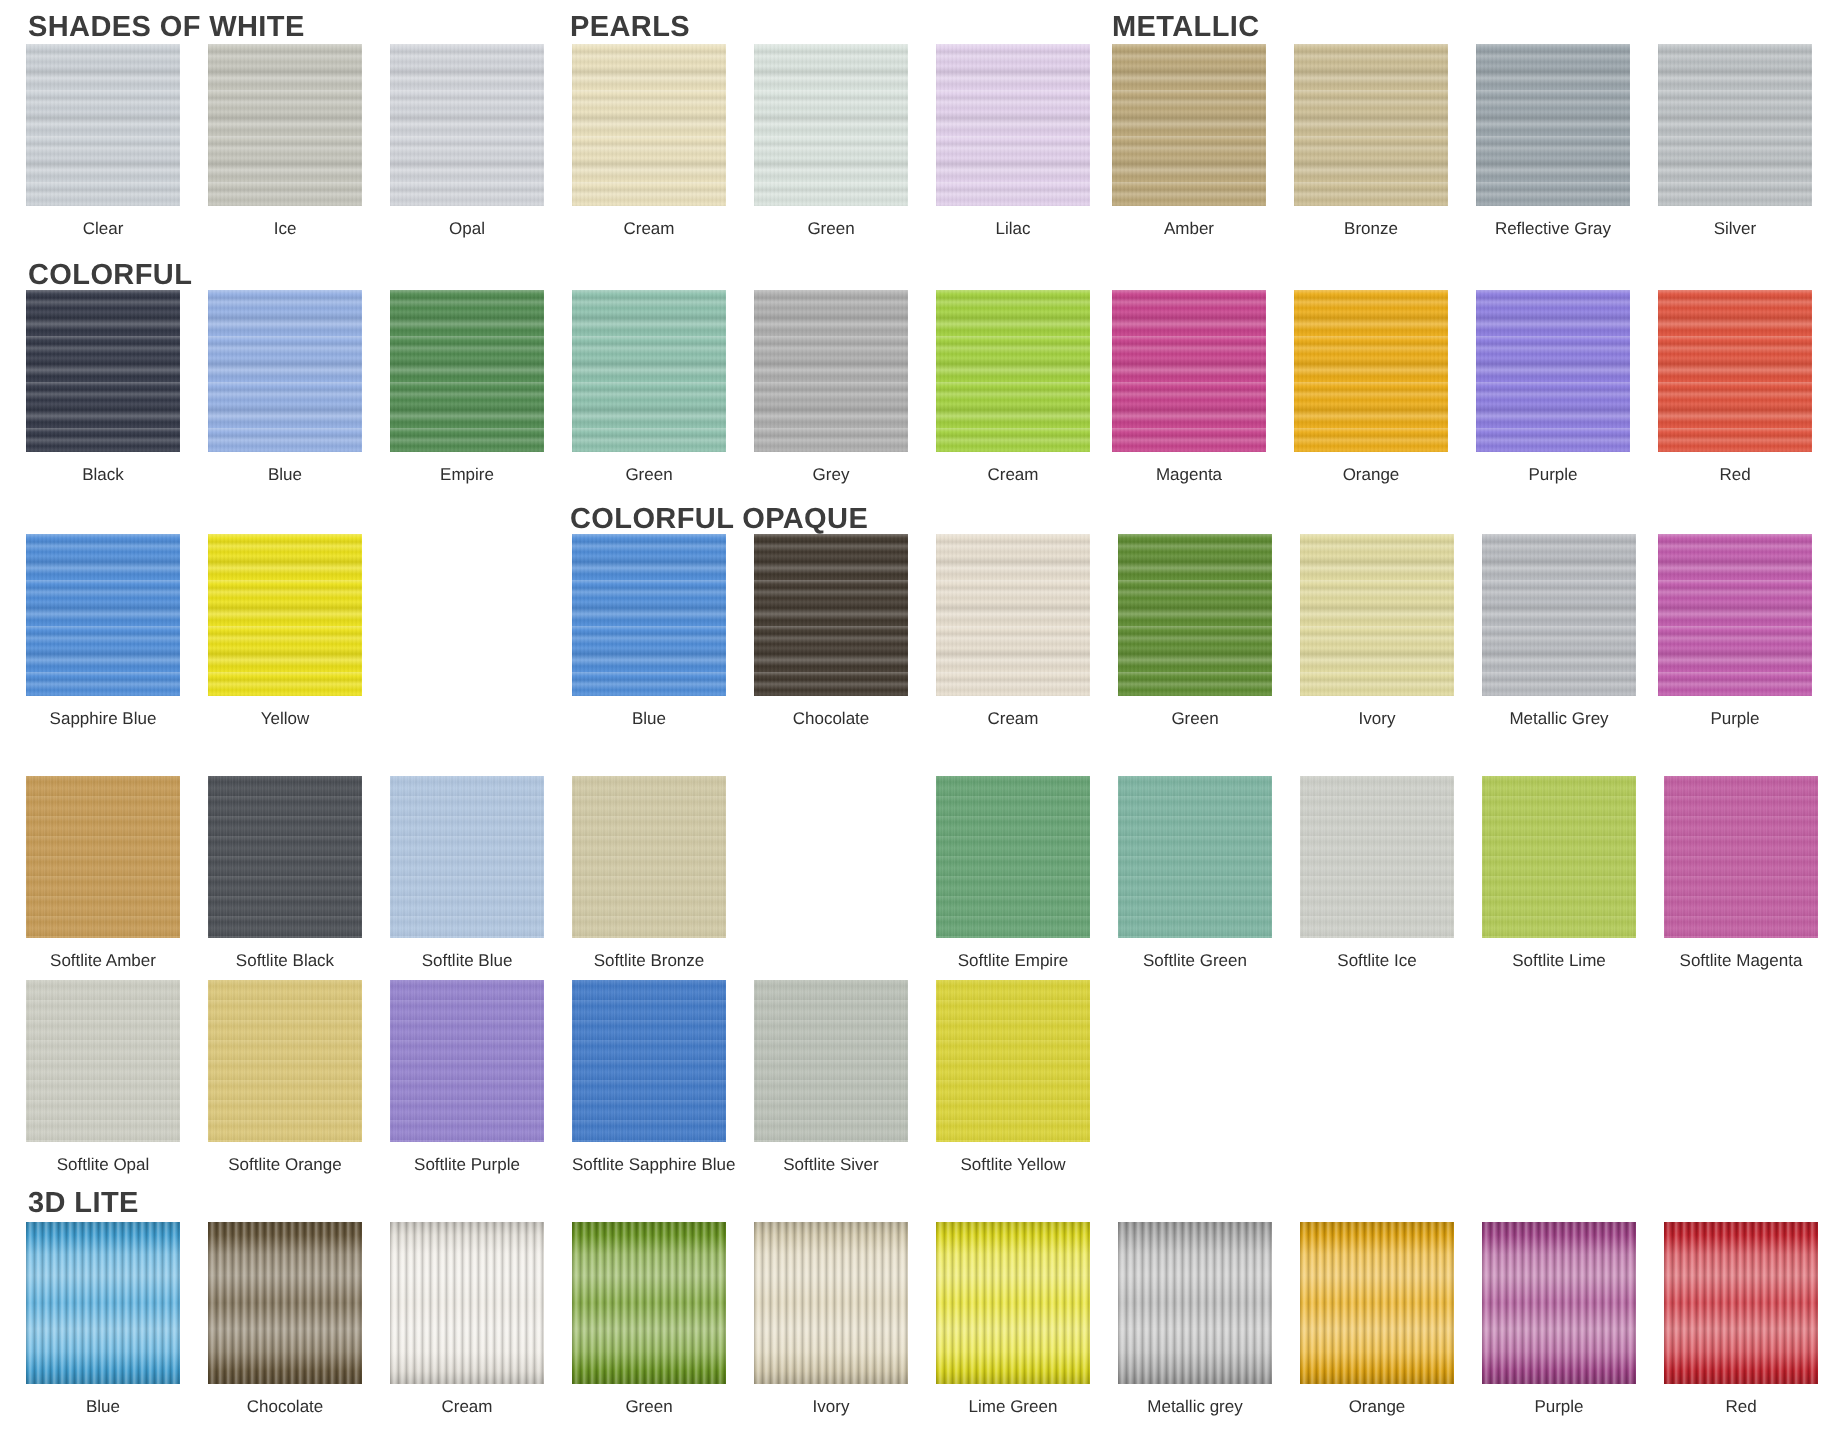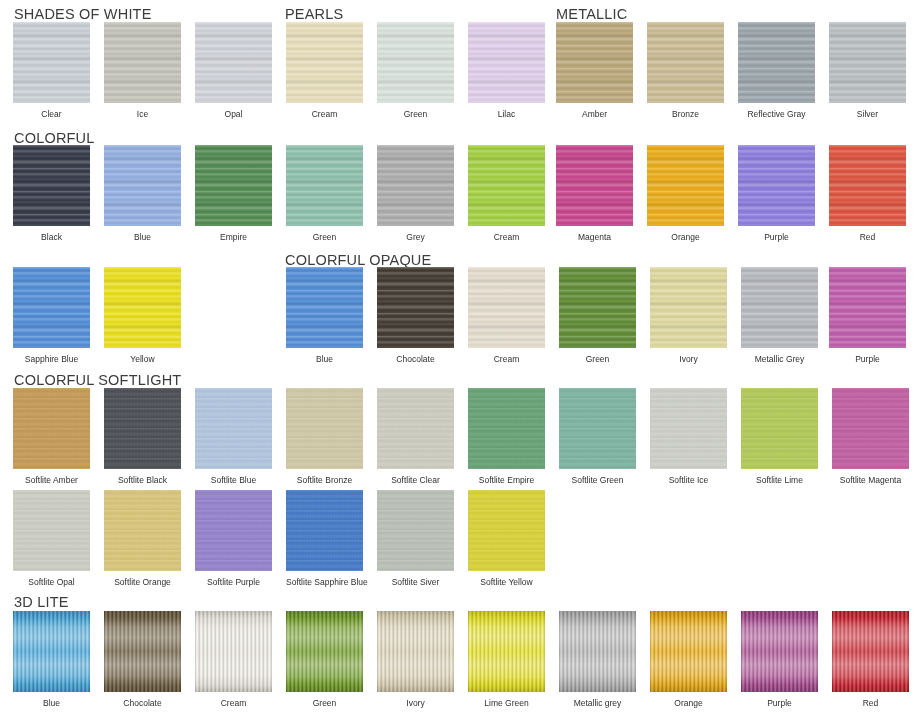--- a/index.html
+++ b/index.html
@@ -9,21 +9,21 @@
     font-family:"Liberation Sans", sans-serif;
     color:#3a3a3a;
     overflow:hidden;
     position:relative;
   }
   #sheet{position:relative;width:919px;height:720px;}
 
   .group-heading{
     position:absolute;
     font-size:14.5px;
-    font-weight:400;
+    font-weight:700;
     letter-spacing:.2px;
     color:#3c3c3c;
     white-space:nowrap;
     line-height:16px;
   }
 
   .swatch-cell{
     position:absolute;
     width:77px;
   }
@@ -276,21 +276,20 @@
         <div class="tex horiz"></div>
       </div>
       <div class="swatch-label">Metallic Grey</div>
     </div>
     <div class="swatch-cell" style="left: 829px; top: 267px;">
       <div class="swatch-chip" style="background: rgb(194, 89, 173);">
         <div class="tex horiz"></div>
       </div>
       <div class="swatch-label">Purple</div>
     </div>
-    <div class="group-heading" style="left: 14px; top: 372px;">COLORFUL SOFTLIGHT</div>
     <div class="swatch-cell" style="left: 13px; top: 388px;">
       <div class="swatch-chip" style="background: rgb(199, 154, 82);">
         <div class="tex soft"></div>
       </div>
       <div class="swatch-label">Softlite Amber</div>
     </div>
     <div class="swatch-cell" style="left: 104px; top: 388px;">
       <div class="swatch-chip" style="background: rgb(71, 75, 81);">
         <div class="tex soft"></div>
       </div>
@@ -300,26 +299,20 @@
       <div class="swatch-chip" style="background: rgb(178, 200, 227);">
         <div class="tex soft"></div>
       </div>
       <div class="swatch-label">Softlite Blue</div>
     </div>
     <div class="swatch-cell" style="left: 286px; top: 388px;">
       <div class="swatch-chip" style="background: rgb(211, 203, 166);">
         <div class="tex soft"></div>
       </div>
       <div class="swatch-label">Softlite Bronze</div>
-    </div>
-    <div class="swatch-cell" style="left: 377px; top: 388px;">
-      <div class="swatch-chip" style="background: rgb(207, 207, 194);">
-        <div class="tex soft"></div>
-      </div>
-      <div class="swatch-label">Softlite Clear</div>
     </div>
     <div class="swatch-cell" style="left: 468px; top: 388px;">
       <div class="swatch-chip" style="background: rgb(100, 163, 114);">
         <div class="tex soft"></div>
       </div>
       <div class="swatch-label">Softlite Empire</div>
     </div>
     <div class="swatch-cell" style="left: 559px; top: 388px;">
       <div class="swatch-chip" style="background: rgb(124, 181, 162);">
         <div class="tex soft"></div>

